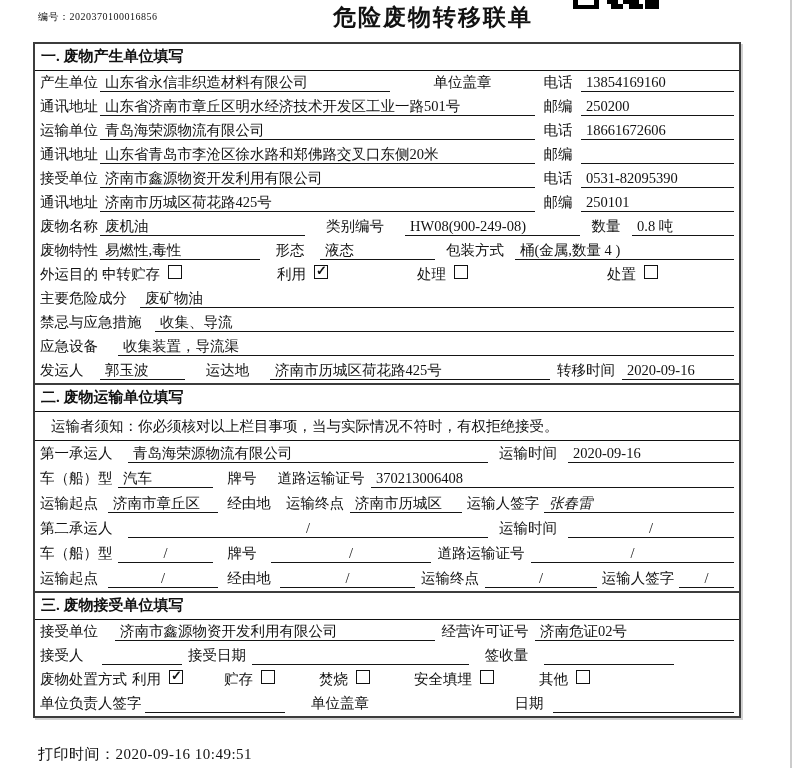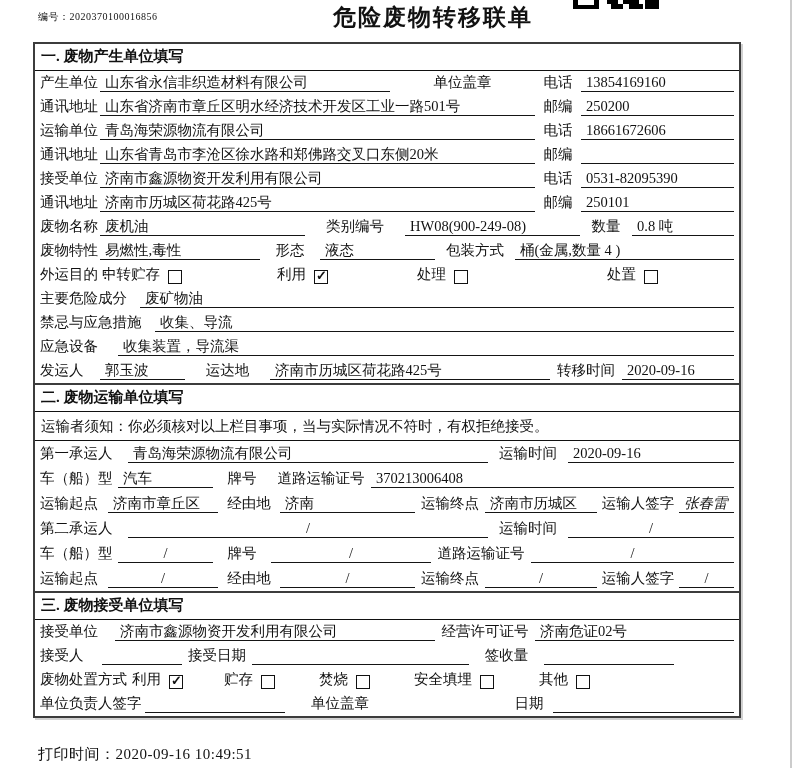--- a/index.html
+++ b/index.html
@@ -15,34 +15,34 @@
   .qr{position:absolute;left:573px;top:0;width:88px;height:9px;}
   .qr div{position:absolute;background:#000;}
   
   .form{
     position:absolute;left:33px;top:42px;width:708px;box-sizing:border-box;
     border:2px solid #3c3c3c;background:#fff;box-shadow:2px 2px 0 rgba(0,0,0,.18);
   }
   .section{box-sizing:border-box;}
   .section + .section{border-top:2px solid #3c3c3c;}
   .sec-h{height:26px;line-height:25px;font-weight:bold;font-size:15px;padding-left:6px;border-bottom:1.5px solid #111;}
-  .note-row{height:28px;display:flex;align-items:center;padding-left:6px;font-size:14.5px;border-bottom:1.5px solid #111;}
+  .note-row{height:28px;display:flex;align-items:center;padding-left:16px;font-size:14.5px;border-bottom:1.5px solid #111;}
   .row{display:flex;align-items:flex-end;padding:0 5px 3px 5px;font-size:14.5px;box-sizing:border-box;}
   .s1 .row{height:24px;}
   .s2 .row{height:25px;}
   .s3 .row{height:24px;}
   .lab{flex:none;white-space:nowrap;height:19px;line-height:19px;}
   .lab.c{text-align:center;}
   .val{
     border-bottom:1px solid #151515;white-space:nowrap;height:19px;line-height:19px;
     padding-left:5px;box-sizing:border-box;overflow:hidden;
   }
   .val.slash{text-align:center;padding-left:0;}
   .gap{height:19px;}
-  .boxgrp{display:flex;align-items:flex-end;height:19px;flex:none;}
+  .boxgrp{display:flex;align-items:flex-start;height:19px;flex:none;}
   .cap{white-space:nowrap;}
   .cb{
     width:12px;height:12px;border:1.5px solid #111;margin-left:8px;flex:none;
     position:relative;box-sizing:content-box;background:#fff;
   }
   .cb.ck::before{
     content:"✓";position:absolute;left:1px;top:-2px;font-size:13px;font-weight:bold;line-height:14px;
   }
   .print-time{position:absolute;left:38px;top:745px;font-size:15px;letter-spacing:.5px;}
 </style>
@@ -175,21 +175,20 @@
           <span class="lab" style="width: 78px; flex: 0 0 78px;">车（船）型</span>
           <span class="val" style="width: 95px; flex: 0 0 95px;">汽车</span>
           <span class="lab c" style="width: 58px; flex: 0 0 58px;">牌号</span>
           <span class="lab c" style="width: 100px; flex: 0 0 100px;">道路运输证号</span>
           <span class="val" style="flex: 1 1 auto;">370213006408</span>
         </div>
         <div class="row">
           <span class="lab" style="width: 68px; flex: 0 0 68px;">运输起点</span>
           <span class="val" style="width: 110px; flex: 0 0 110px;">济南市章丘区</span>
           <span class="lab c" style="width: 62px; flex: 0 0 62px;">经由地</span>
-          <span class="val" style="width: 135px; flex: 0 0 135px;">济南</span>
           <span class="lab c" style="width: 70px; flex: 0 0 70px;">运输终点</span>
           <span class="val" style="width: 112px; flex: 0 0 112px;">济南市历城区</span>
           <span class="lab c" style="width: 82px; flex: 0 0 82px;">运输人签字</span>
           <span class="val" style="flex: 1 1 auto; font-style: italic;">张春雷</span>
         </div>
         <div class="row">
           <span class="lab" style="width: 88px; flex: 0 0 88px;">第二承运人</span>
           <span class="val slash" style="width: 360px; flex: 0 0 360px;">/</span>
           <span class="lab c" style="width: 80px; flex: 0 0 80px;">运输时间</span>
           <span class="val slash" style="flex: 1 1 auto;">/</span>

